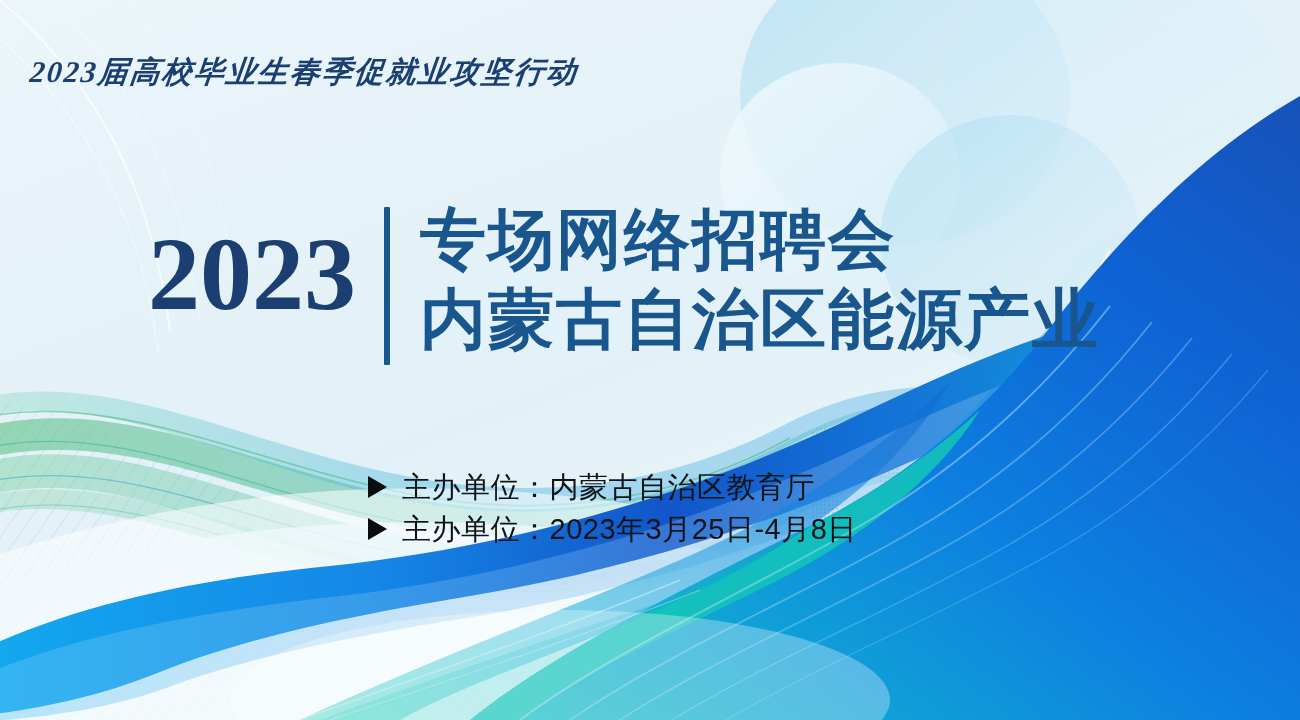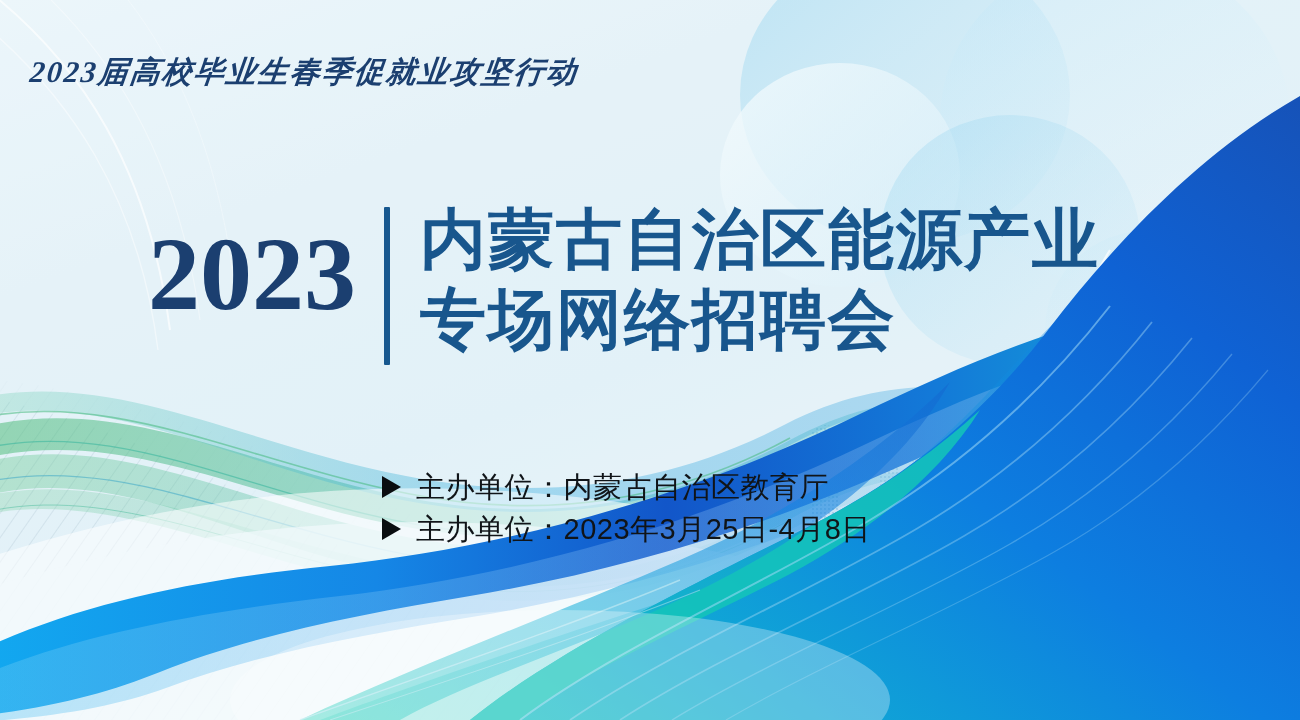--- a/index.html
+++ b/index.html
@@ -58,21 +58,21 @@
   .maintitle {
     color: #18568d;
     font-weight: 700;
     font-size: 66px;
     line-height: 80px;
     letter-spacing: 2px;
     white-space: nowrap;
   }
   .info {
     position: absolute;
-    left: 382px;
+    left: 368px;
     top: 466px;
     color: #101418;
   }
   .info-line {
     display: flex;
     align-items: center;
     font-size: 29px;
     line-height: 42px;
     letter-spacing: 0.5px;
     white-space: nowrap;
@@ -275,22 +275,22 @@
       <ellipse cx="560" cy="700" rx="330" ry="90" fill="#ffffff" opacity=".30"></ellipse>
     </svg>
   </div>
 
   <div class="kicker">2023届高校毕业生春季促就业攻坚行动</div>
 
   <div class="title-block">
     <div class="year">2023</div>
     <div class="divider"></div>
     <div>
+      <div class="maintitle">专场网络招聘会</div>
       <div class="maintitle">内蒙古自治区能源产业</div>
-      <div class="maintitle">专场网络招聘会</div>
     </div>
   </div>
 
   <div class="info">
     <div class="info-line">
       <span class="tri"></span>
       <span class="info-label">主办单位：内蒙古自治区教育厅</span>
     </div>
     <div class="info-line">
       <span class="tri"></span>

